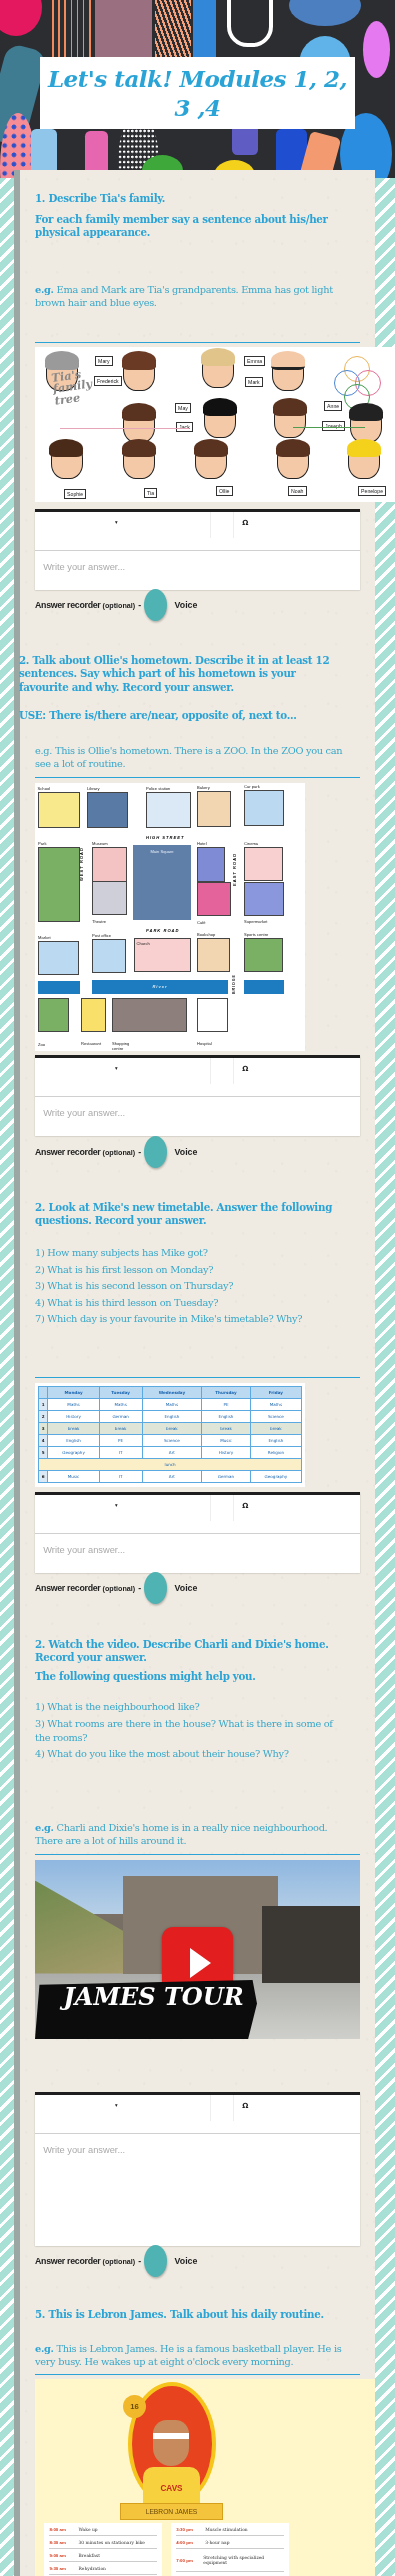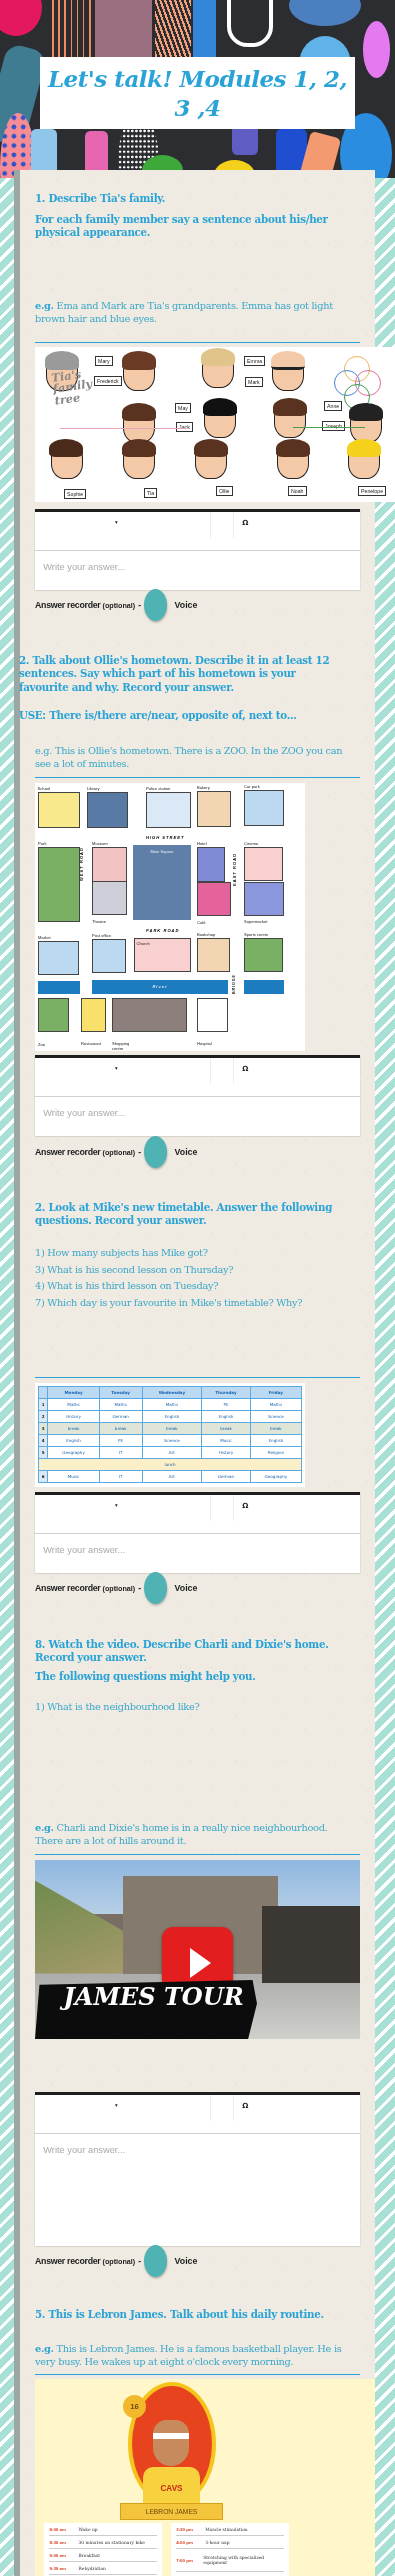--- a/index.html
+++ b/index.html
@@ -113,21 +113,21 @@
   </div>
 </div>
 
 <div class="paper-shadow"></div>
 <div class="paper"></div>
 
 <div class="section" style="left:35px;top:192px">
   <div class="q-title">1. Describe Tia's family.</div>
   <div class="q-sub" style="margin-top:7.2px;width:309px">For each family member say a sentence about his/her physical appearance.</div>
 </div>
-<div class="section eg" style="left:35px;top:299px;width:319px">
+<div class="section eg" style="left:35px;top:283px;width:319px">
   <b>e.g.</b>
   <span>Ema and Mark are Tia's grandparents. Emma has got light brown hair and blue eyes.</span>
 </div>
 <div class="rule" style="position:absolute;left:35px;top:342px"></div>
 
 <div class="imgbox" style="position:absolute;left:35px;top:347px;width:361px;height:155px">
 
   <div class="face" style="left:11.3px;top:6.2px">
       <div class="hair" style="background:#9a9a9a"></div>
     </div>
@@ -208,21 +208,21 @@
   <span class="opt">(optional)</span>
   <span class="dash">-</span>
   <span class="dot"></span>
   <span class="voice">Voice</span>
 </div>
 
 <div class="section" style="left:19px;top:654px;width:322px">
   <div class="q-title">2. Talk about Ollie's hometown. Describe it in at least 12 sentences. Say which part of his hometown is your favourite and why. Record your answer.</div>
   <div class="q-sub" style="margin-top:14.4px">USE: There is/there are/near, opposite of, next to...</div>
 </div>
-<div class="section eg" style="left:35px;top:744px;width:319px">e.g. This is Ollie's hometown. There is a ZOO. In the ZOO you can see a lot of minutes.</div>
+<div class="section eg" style="left:35px;top:744px;width:319px">e.g. This is Ollie's hometown. There is a ZOO. In the ZOO you can see a lot of routine.</div>
 <div class="rule" style="position:absolute;left:35px;top:777px"></div>
 
 <div class="imgbox" style="position:absolute;left:35px;top:783px;width:270px;height:268px">
 
   <div class="bld" style="left:2.6px;top:3.1px"><span>School</span><div class="pic" style="width:42px;height:36px;background:#f7e98c"></div></div>
   <div class="bld" style="left:52px;top:3.1px"><span>Library</span><div class="pic" style="width:41px;height:36px;background:#5a7aa6"></div></div>
   <div class="bld" style="left:111px;top:3.1px"><span>Police station</span><div class="pic" style="width:45px;height:36px;background:#dbe9f6"></div></div>
   <div class="bld" style="left:162px;top:2.1px"><span>Bakery</span><div class="pic" style="width:34px;height:36px;background:#f2d6b2"></div></div>
   <div class="bld" style="left:209px;top:1px"><span>Car park</span><div class="pic" style="width:40px;height:36px;background:#bcd9f2"></div></div>
   <div style="position:absolute;left:111px;top:52px;font-family:'Liberation Sans',sans-serif;font-weight:bold;font-style:italic;font-size:4.1px;letter-spacing:1px">HIGH STREET</div>
@@ -296,20 +296,21 @@
   <span class="dash">-</span>
   <span class="dot"></span>
   <span class="voice">Voice</span>
 </div>
 
 <div class="section" style="left:35px;top:1201px;width:309px">
   <div class="q-title">2. Look at Mike's new timetable. Answer the following questions. Record your answer.</div>
 </div>
 <div class="section qlist" style="left:35px;top:1246px">
   <p>1) How many subjects has Mike got?</p>
+  <p>2) What is his first lesson on Monday?</p>
   <p>3) What is his second lesson on Thursday?</p>
   <p>4) What is his third lesson on Tuesday?</p>
   <p>7) Which day is your favourite in Mike's timetable? Why?</p>
 </div>
 <div class="rule" style="position:absolute;left:35px;top:1377px"></div>
 
 <div class="imgbox" style="position:absolute;left:35px;top:1383px;width:270px;height:104px;padding:3.1px">
   <table class="tt" style="width:264px">
     <tbody>
         <tr>
@@ -387,25 +388,27 @@
 </div>
 <div class="recorder" style="left:35px;top:1572px">
   <span class="lbl">Answer recorder</span>
   <span class="opt">(optional)</span>
   <span class="dash">-</span>
   <span class="dot"></span>
   <span class="voice">Voice</span>
 </div>
 
 <div class="section" style="left:35px;top:1638px;width:309px">
-  <div class="q-title">8. Watch the video. Describe Charli and Dixie's home. Record your answer.</div>
+  <div class="q-title">2. Watch the video. Describe Charli and Dixie's home. Record your answer.</div>
   <div class="q-sub" style="margin-top:5.2px">The following questions might help you.</div>
 </div>
 <div class="section qlist" style="left:35px;top:1700px;width:314px">
   <p>1) What is the neighbourhood like?</p>
+  <p>3) What rooms are there in the house? What is there in some of the rooms?</p>
+  <p>4) What do you like the most about their house? Why?</p>
 </div>
 <div class="section eg" style="left:35px;top:1821px;width:309px">
   <b>e.g.</b>
   <span>Charli and Dixie's home is in a really nice neighbourhood. There are a lot of hills around it.</span>
 </div>
 <div class="rule" style="position:absolute;left:35px;top:1854px"></div>
 
 <div class="video" style="left:35px;top:1860px">
   <div style="position:absolute;left:0;top:20.6px;width:98px;height:93px;background:linear-gradient(160deg,#6f8a4c,#a79b6c);clip-path:polygon(0 0,100% 60%,100% 100%,0 100%)"></div>
   <div style="position:absolute;left:88px;top:15.5px;width:155px;height:98px;background:#857a6e"></div>

